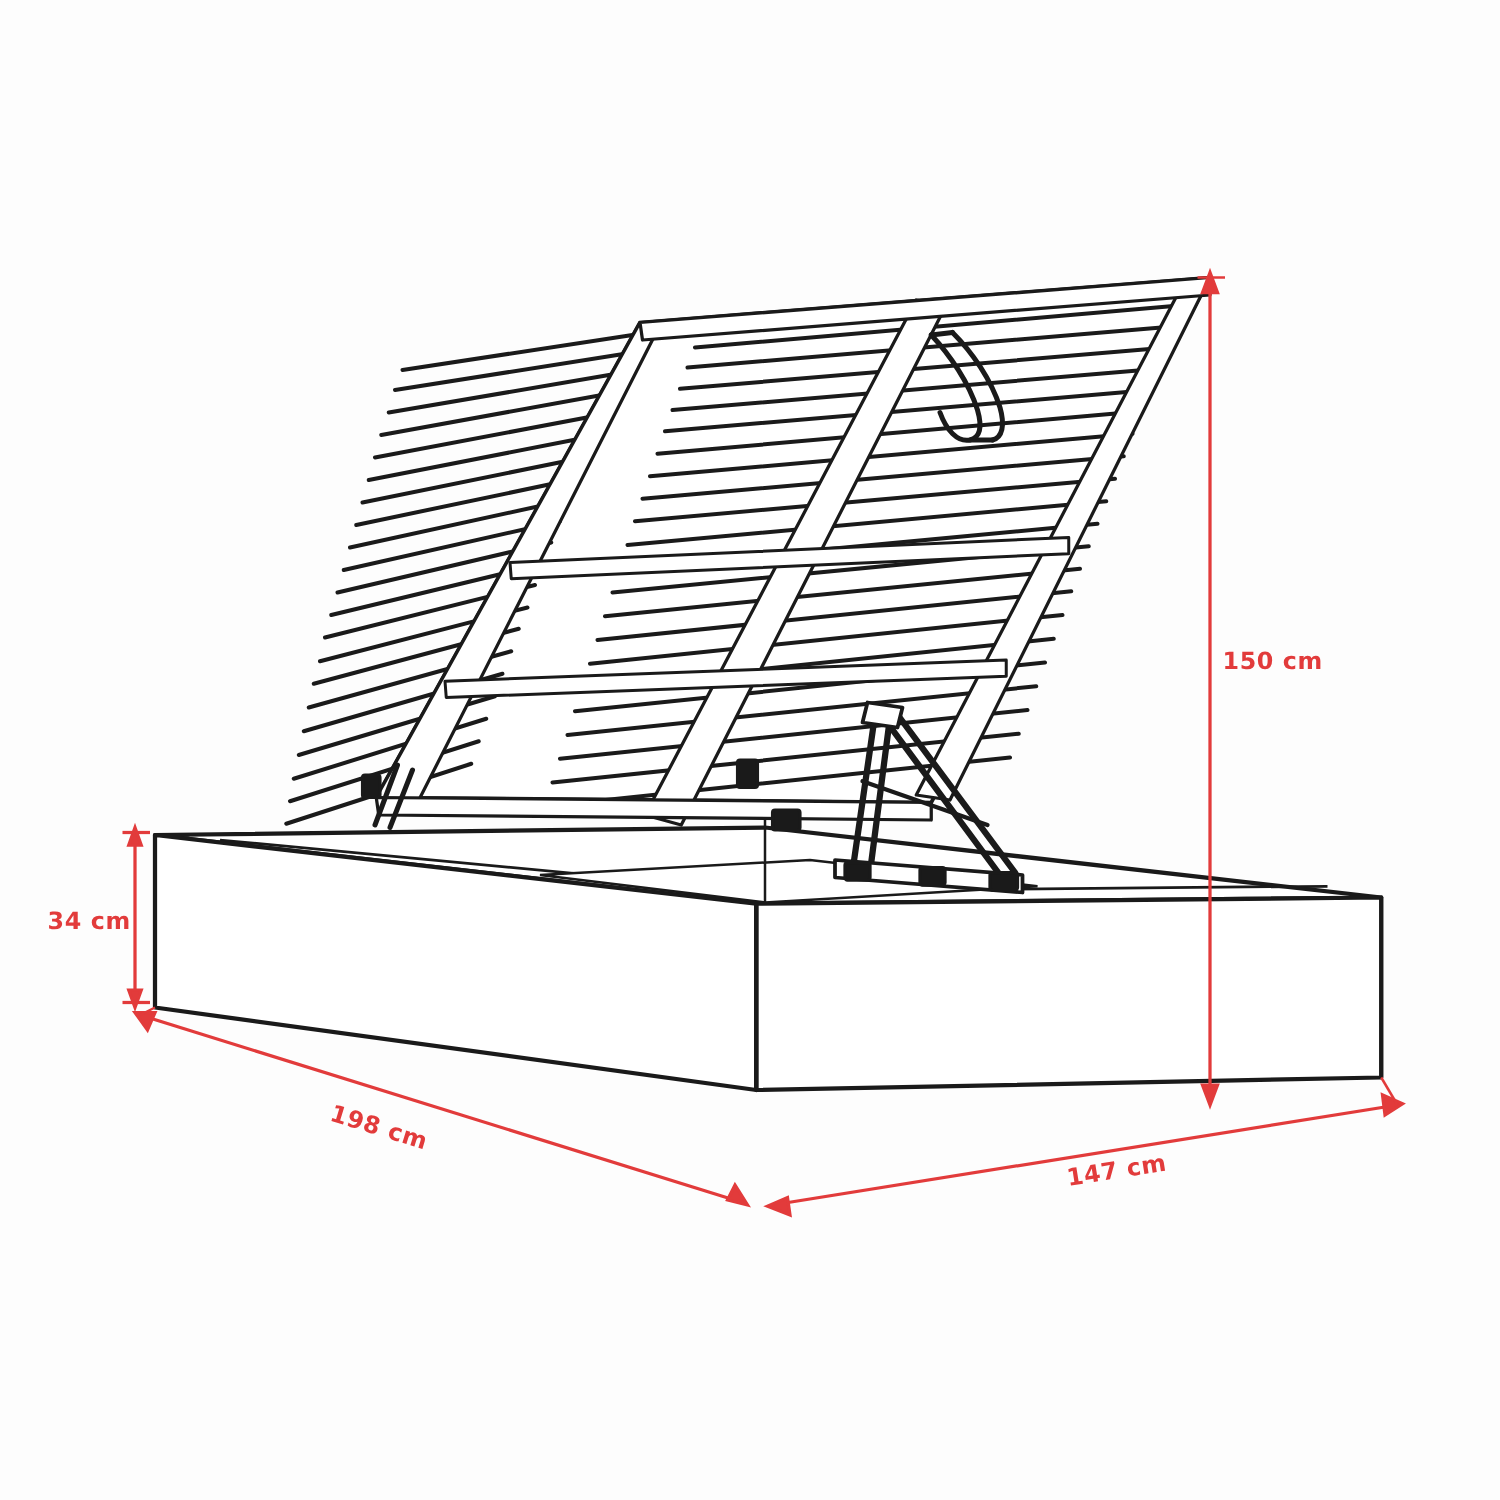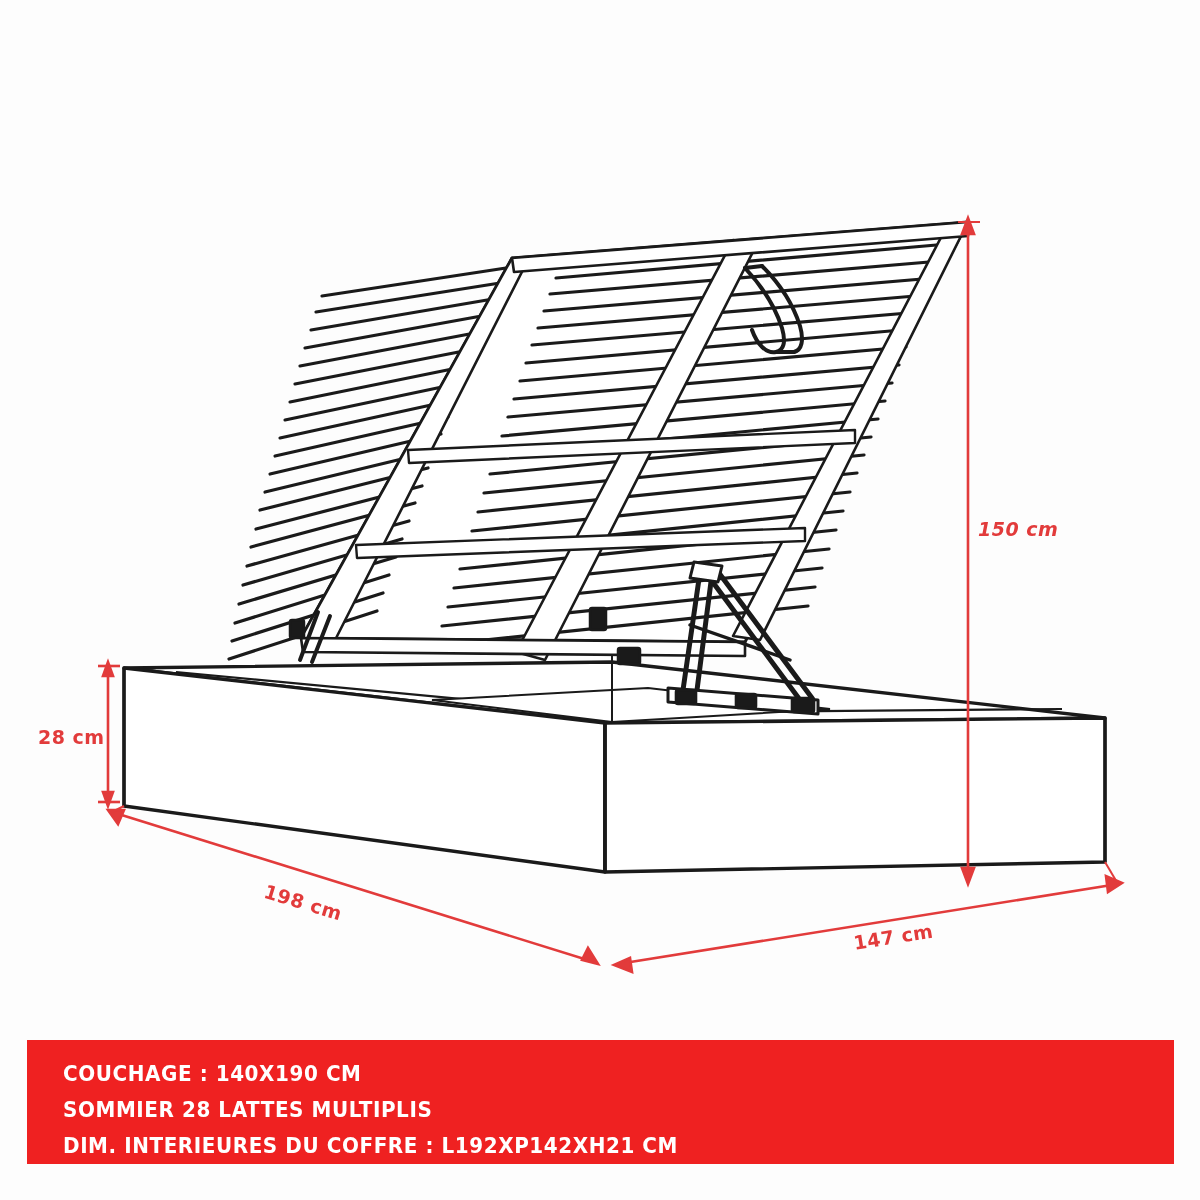--- a/index.html
+++ b/index.html
@@ -62,21 +62,21 @@
   .dimlabel{
     position:absolute;
     font-family:"DejaVu Sans", sans-serif;
     font-weight:bold;
     font-size:19px;
     color:#e23b3b;
     white-space:nowrap;
     letter-spacing:.5px;
     user-select:none;
   }
-  #lbl-150{left:978px;top:518px;font-style:italic;}
+  #lbl-150{left:978px;top:518px;}
   #lbl-34{left:38px;top:726px;}
   #lbl-198{left:268px;top:880px;transform:rotate(17deg);transform-origin:left top;}
   #lbl-147{left:852px;top:932px;transform:rotate(-9deg);transform-origin:left top;}
 </style>
 </head>
 <body>
 
 <div class="page">
 
 
@@ -263,24 +263,19 @@
           <polygon points="614,965 630,958 632,972"></polygon>
           <polygon points="1122,883 1106,876 1108,892"></polygon>
         </g>
 
         <line x1="124" y1="806" x2="112" y2="812" stroke-width="2"></line>
         <line x1="1105" y1="862" x2="1118" y2="884" stroke-width="2"></line>
       </g>
     </svg>
 
     <div class="dimlabel" id="lbl-150">150 cm</div>
-    <div class="dimlabel" id="lbl-34">28 cm</div>
+    <div class="dimlabel" id="lbl-34">34 cm</div>
     <div class="dimlabel" id="lbl-198">198 cm</div>
     <div class="dimlabel" id="lbl-147">147 cm</div>
   </div>
 
-  <div class="infobar">
-    <div class="line l1">COUCHAGE : 140X190 CM</div>
-    <div class="line l2">SOMMIER 28 LATTES MULTIPLIS</div>
-    <div class="line l3">DIM. INTERIEURES DU COFFRE : L192XP142XH21 CM</div>
-  </div>
 
 </div>
 
 </body></html>

